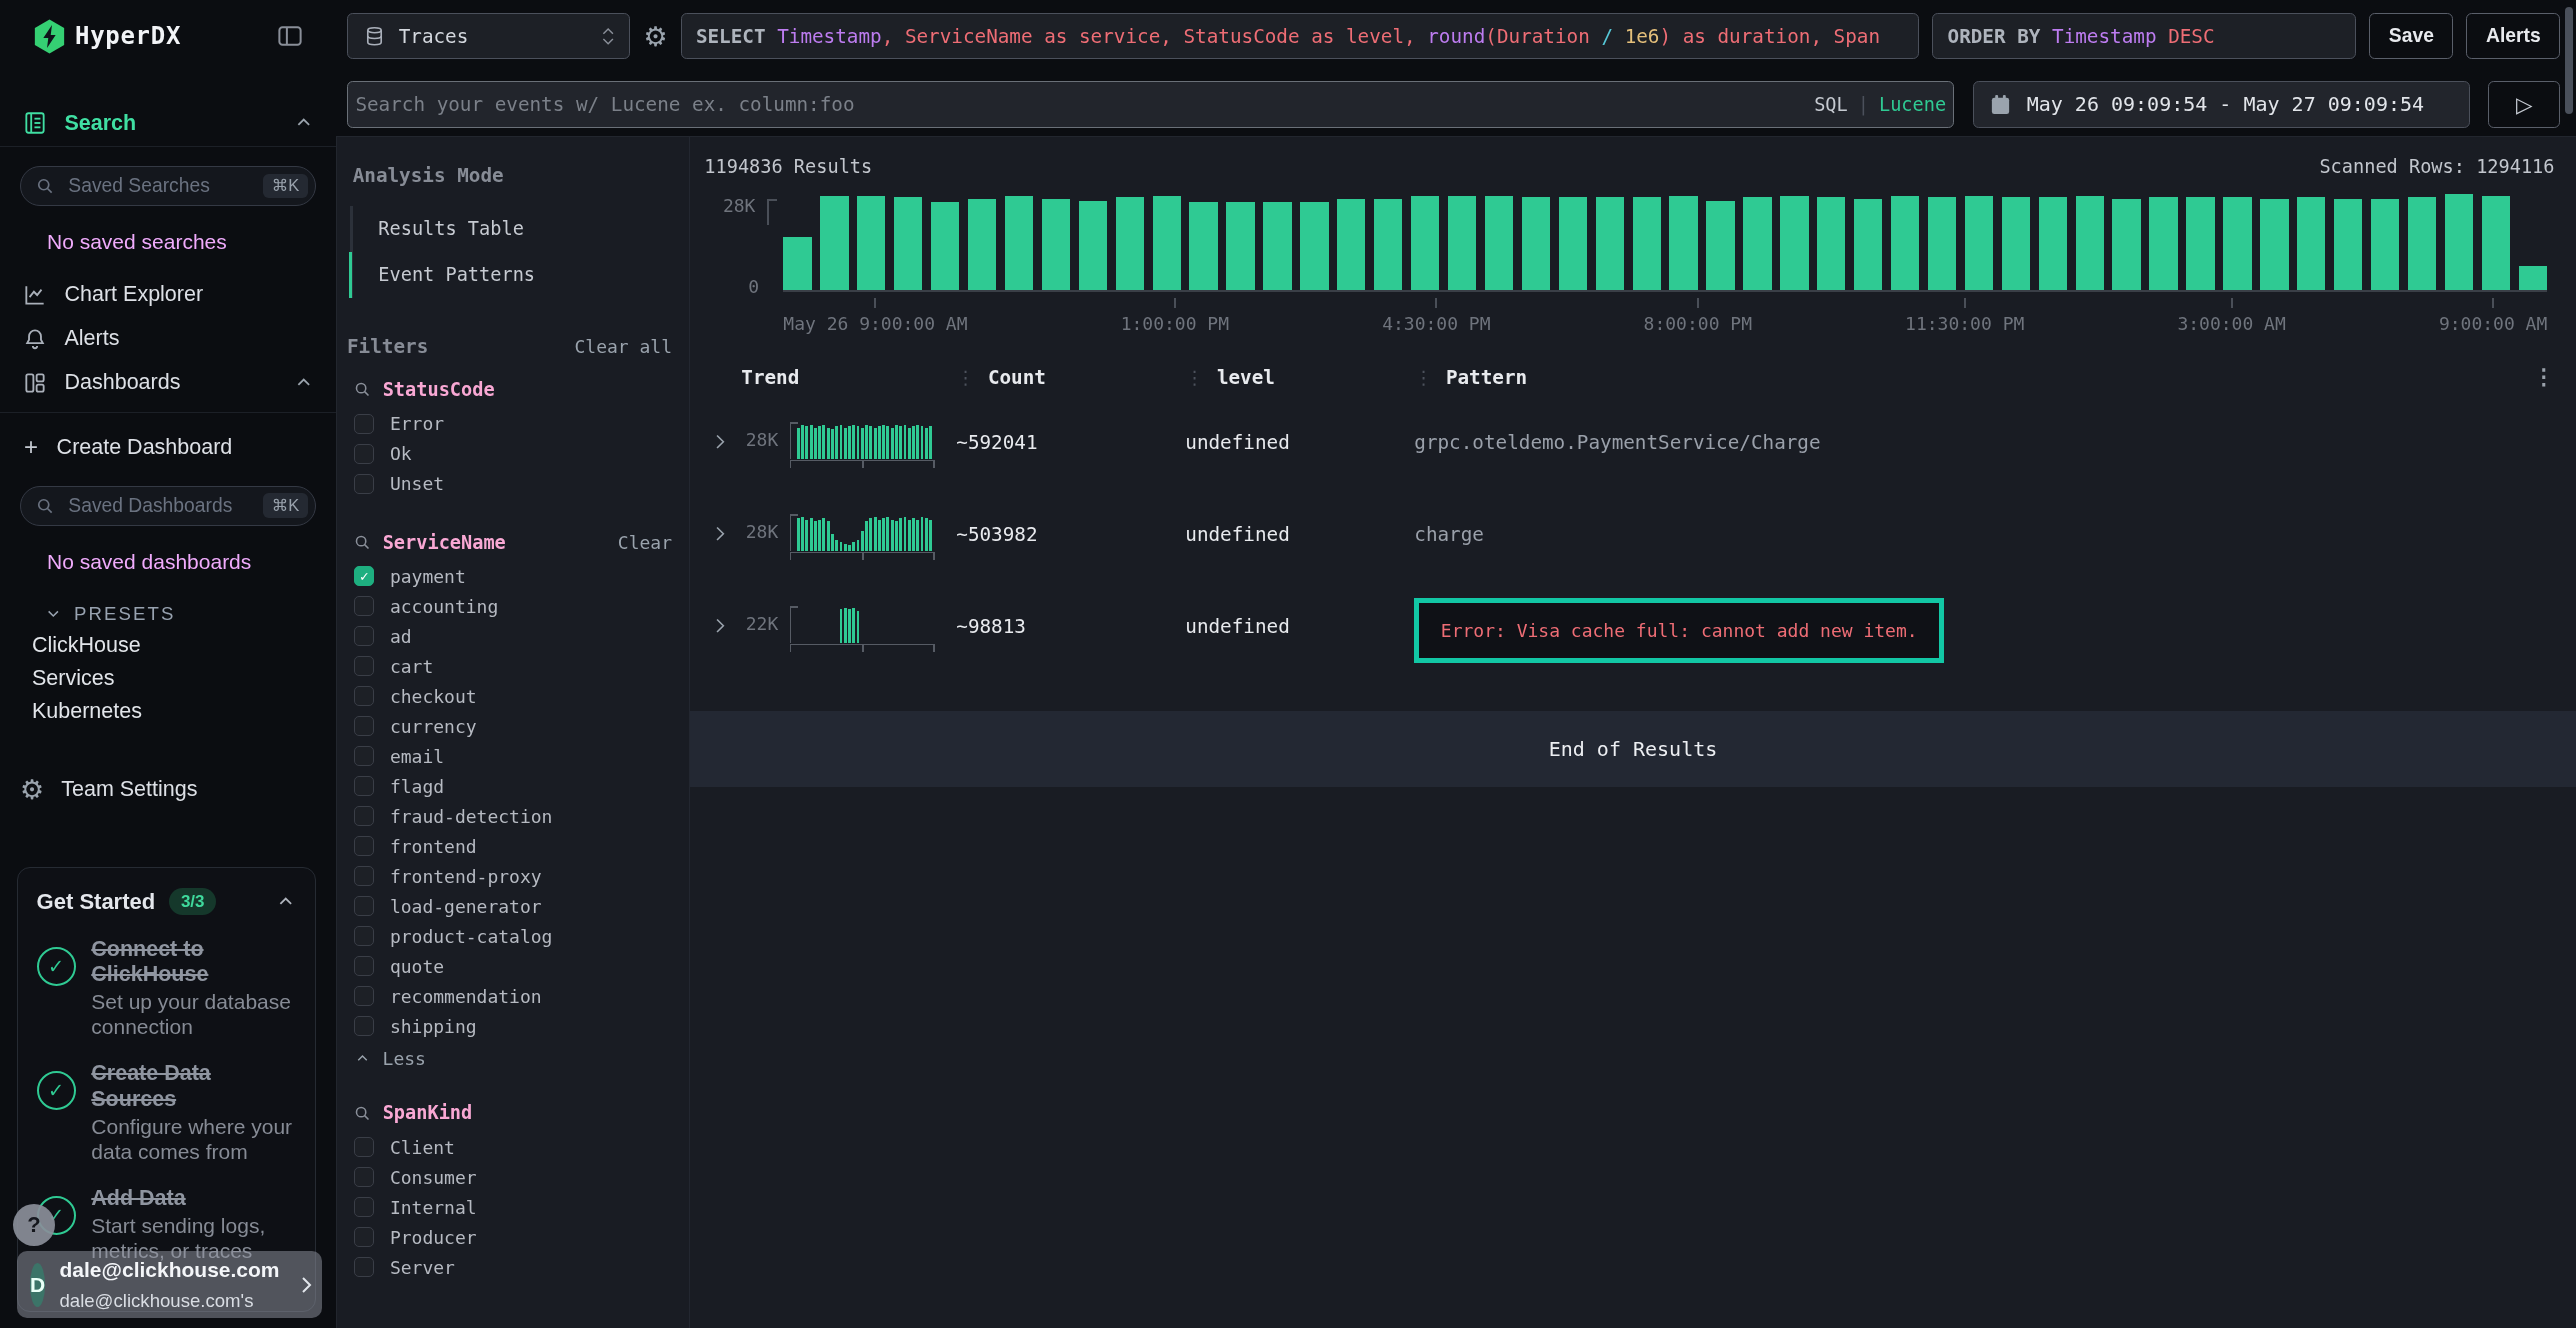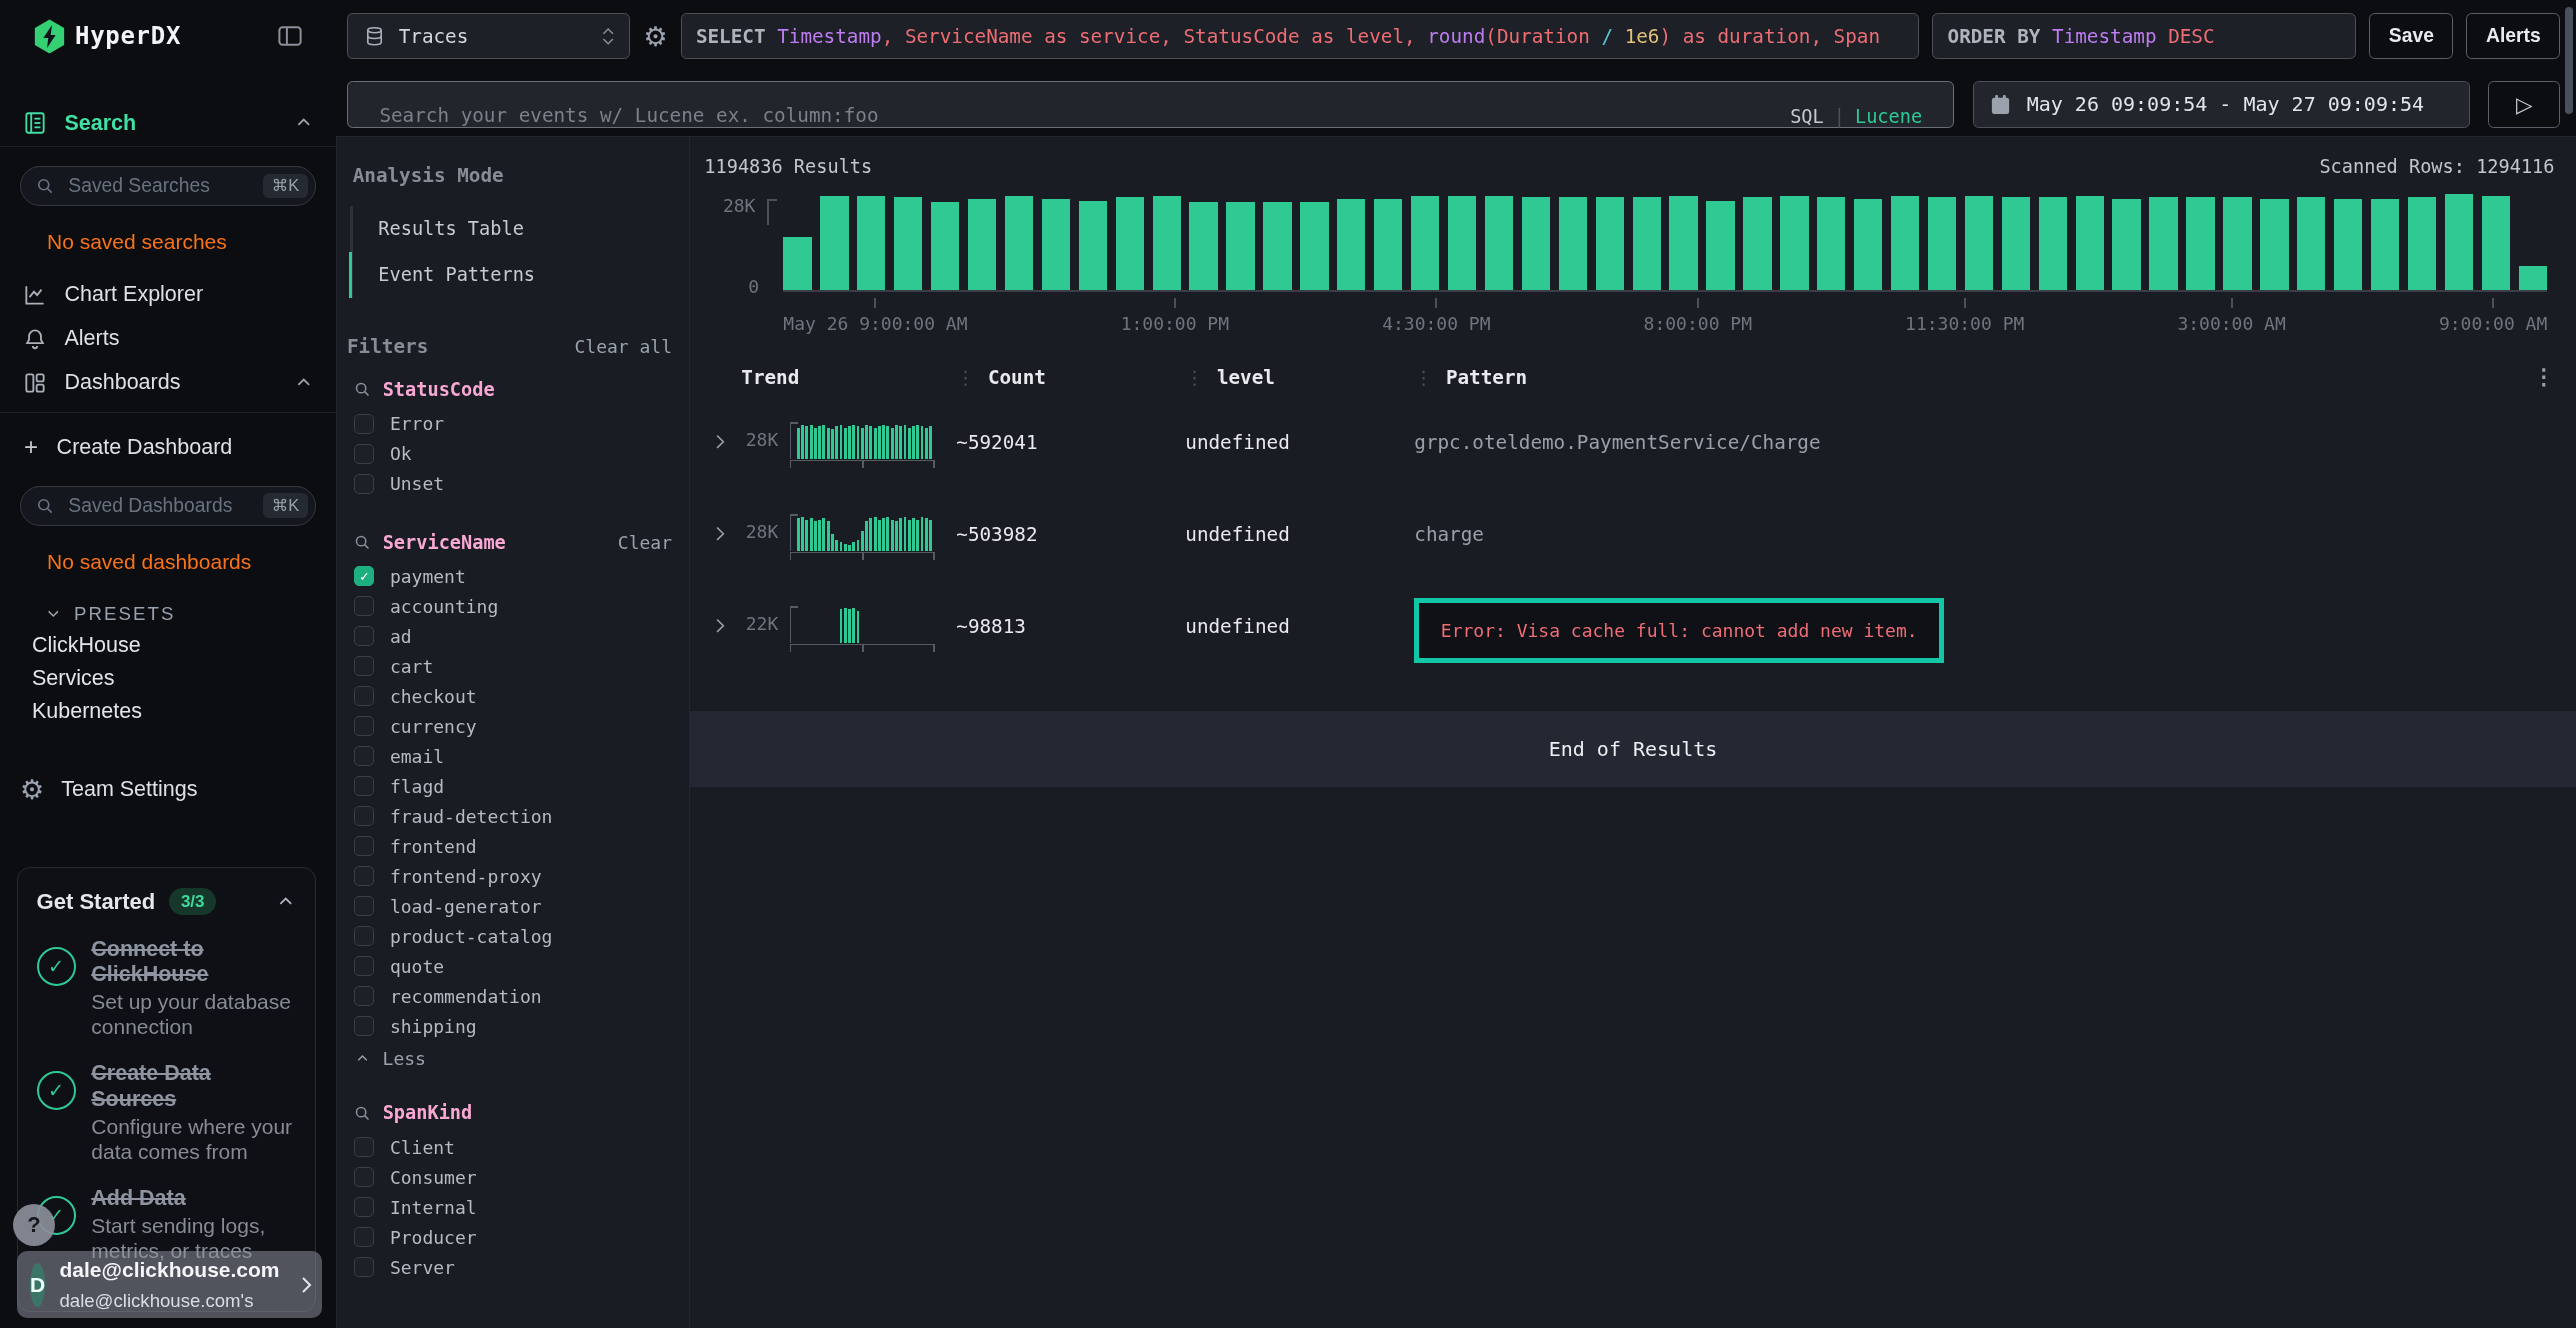--- a/index.html
+++ b/index.html
@@ -18,21 +18,21 @@
   .nav-row { height:44px; display:flex; align-items:center; gap:17px; padding:0 21.5px;
              font-size:21.5px; color:#dde0e6; }
   .nav-row.active { color:#40dfa3; font-weight:bold; }
   .nav-row .chev-up { margin-left:auto; color:#9aa3ad; display:flex; }
   .divider { border-bottom:1.4px solid #1c2027; margin-top:7.2px; }
   .pill { height:40px; margin:18.6px 20px 0 20px; border:1.4px solid #343944; border-radius:20px;
           background:#14171d; display:flex; align-items:center; gap:13px; padding:0 7.2px 0 14.3px;
           font-size:19.3px; color:#6a7280; }
   .pill .kbd { margin-left:auto; background:#242932; border-radius:5.7px; padding:2.9px 8.6px;
                font-size:16.5px; color:#9aa3ad; }
-  .muted-note { margin:24px 8px 0 47px; font-size:21px; color:#f97316; }
+  .muted-note { margin:24px 8px 0 47px; font-size:21px; color:#f0abfc; }
   .create-row { height:40px; display:flex; align-items:center; gap:18.6px; padding:0 24px;
                 font-size:21.5px; color:#dde0e6; margin-top:14.3px; }
   .create-row .plus { font-size:24px; color:#c6cbd3; }
   .presets-row { display:flex; align-items:center; gap:11.4px; margin:29px 0 4.3px 44px;
                  font-size:18.6px; letter-spacing:2.1px; color:#98a2b0; }
   .preset-item { height:33px; display:flex; align-items:center; padding-left:32px;
                  font-size:21.5px; color:#e2e5ea; }
   .team-row { height:44px; display:flex; align-items:center; gap:17px; padding:0 20px;
               font-size:21.5px; color:#dde0e6; margin-top:40px; }
   .gear-glyph { font-size:27px; color:#9aa3ad; line-height:1; font-family:"DejaVu Sans",sans-serif; }
@@ -77,21 +77,21 @@
   .tk-kw { color:#aeb4bd; font-weight:bold; }
   .tk-purple { color:#bd7cf0; }
   .tk-salmon { color:#ee6d75; }
   .tk-cyan { color:#56c8d8; }
   .tk-yellow { color:#e5c07b; }
   .btn { border:1.4px solid #5a5f6a; border-radius:5.7px; height:46px; padding:0 18.6px; background:transparent;
          display:flex; align-items:center; font-size:19.3px; font-weight:bold; color:#e8eaee; flex:none; }
 
   .searchrow { height:64px; flex:none; display:flex; align-items:center; gap:18.6px; padding:0 15.7px 0 11.4px; }
   .search-box { flex:1; min-width:0; height:47px; background:#22252c; border:1.4px solid #6a7078;
-                border-radius:5.7px; display:flex; align-items:flex-end; padding:0 31px; gap:12px; }
+                border-radius:5.7px; display:flex; align-items:center; padding:0 7px; gap:12px; }
   .search-box input { flex:1; min-width:0; background:transparent; border:none; outline:none;
                       font-family:"DejaVu Sans Mono",monospace; font-size:19.3px; color:#d4d8de; }
   .search-box input::placeholder { color:#7b8089; }
   .mode-toggle { display:flex; align-items:center; gap:10px; font-size:18.6px; }
   .mode-sql { color:#c6cad1; }
   .mode-sep { color:#4b505b; }
   .mode-lucene { color:#2fca93; }
   .date-box { width:497px; flex:none; height:47px; background:#22252c; border:1.4px solid #4b505b;
               border-radius:5.7px; display:flex; align-items:center; gap:14.3px; padding:0 15.7px;
               font-size:20px; color:#e2e5ea; }

